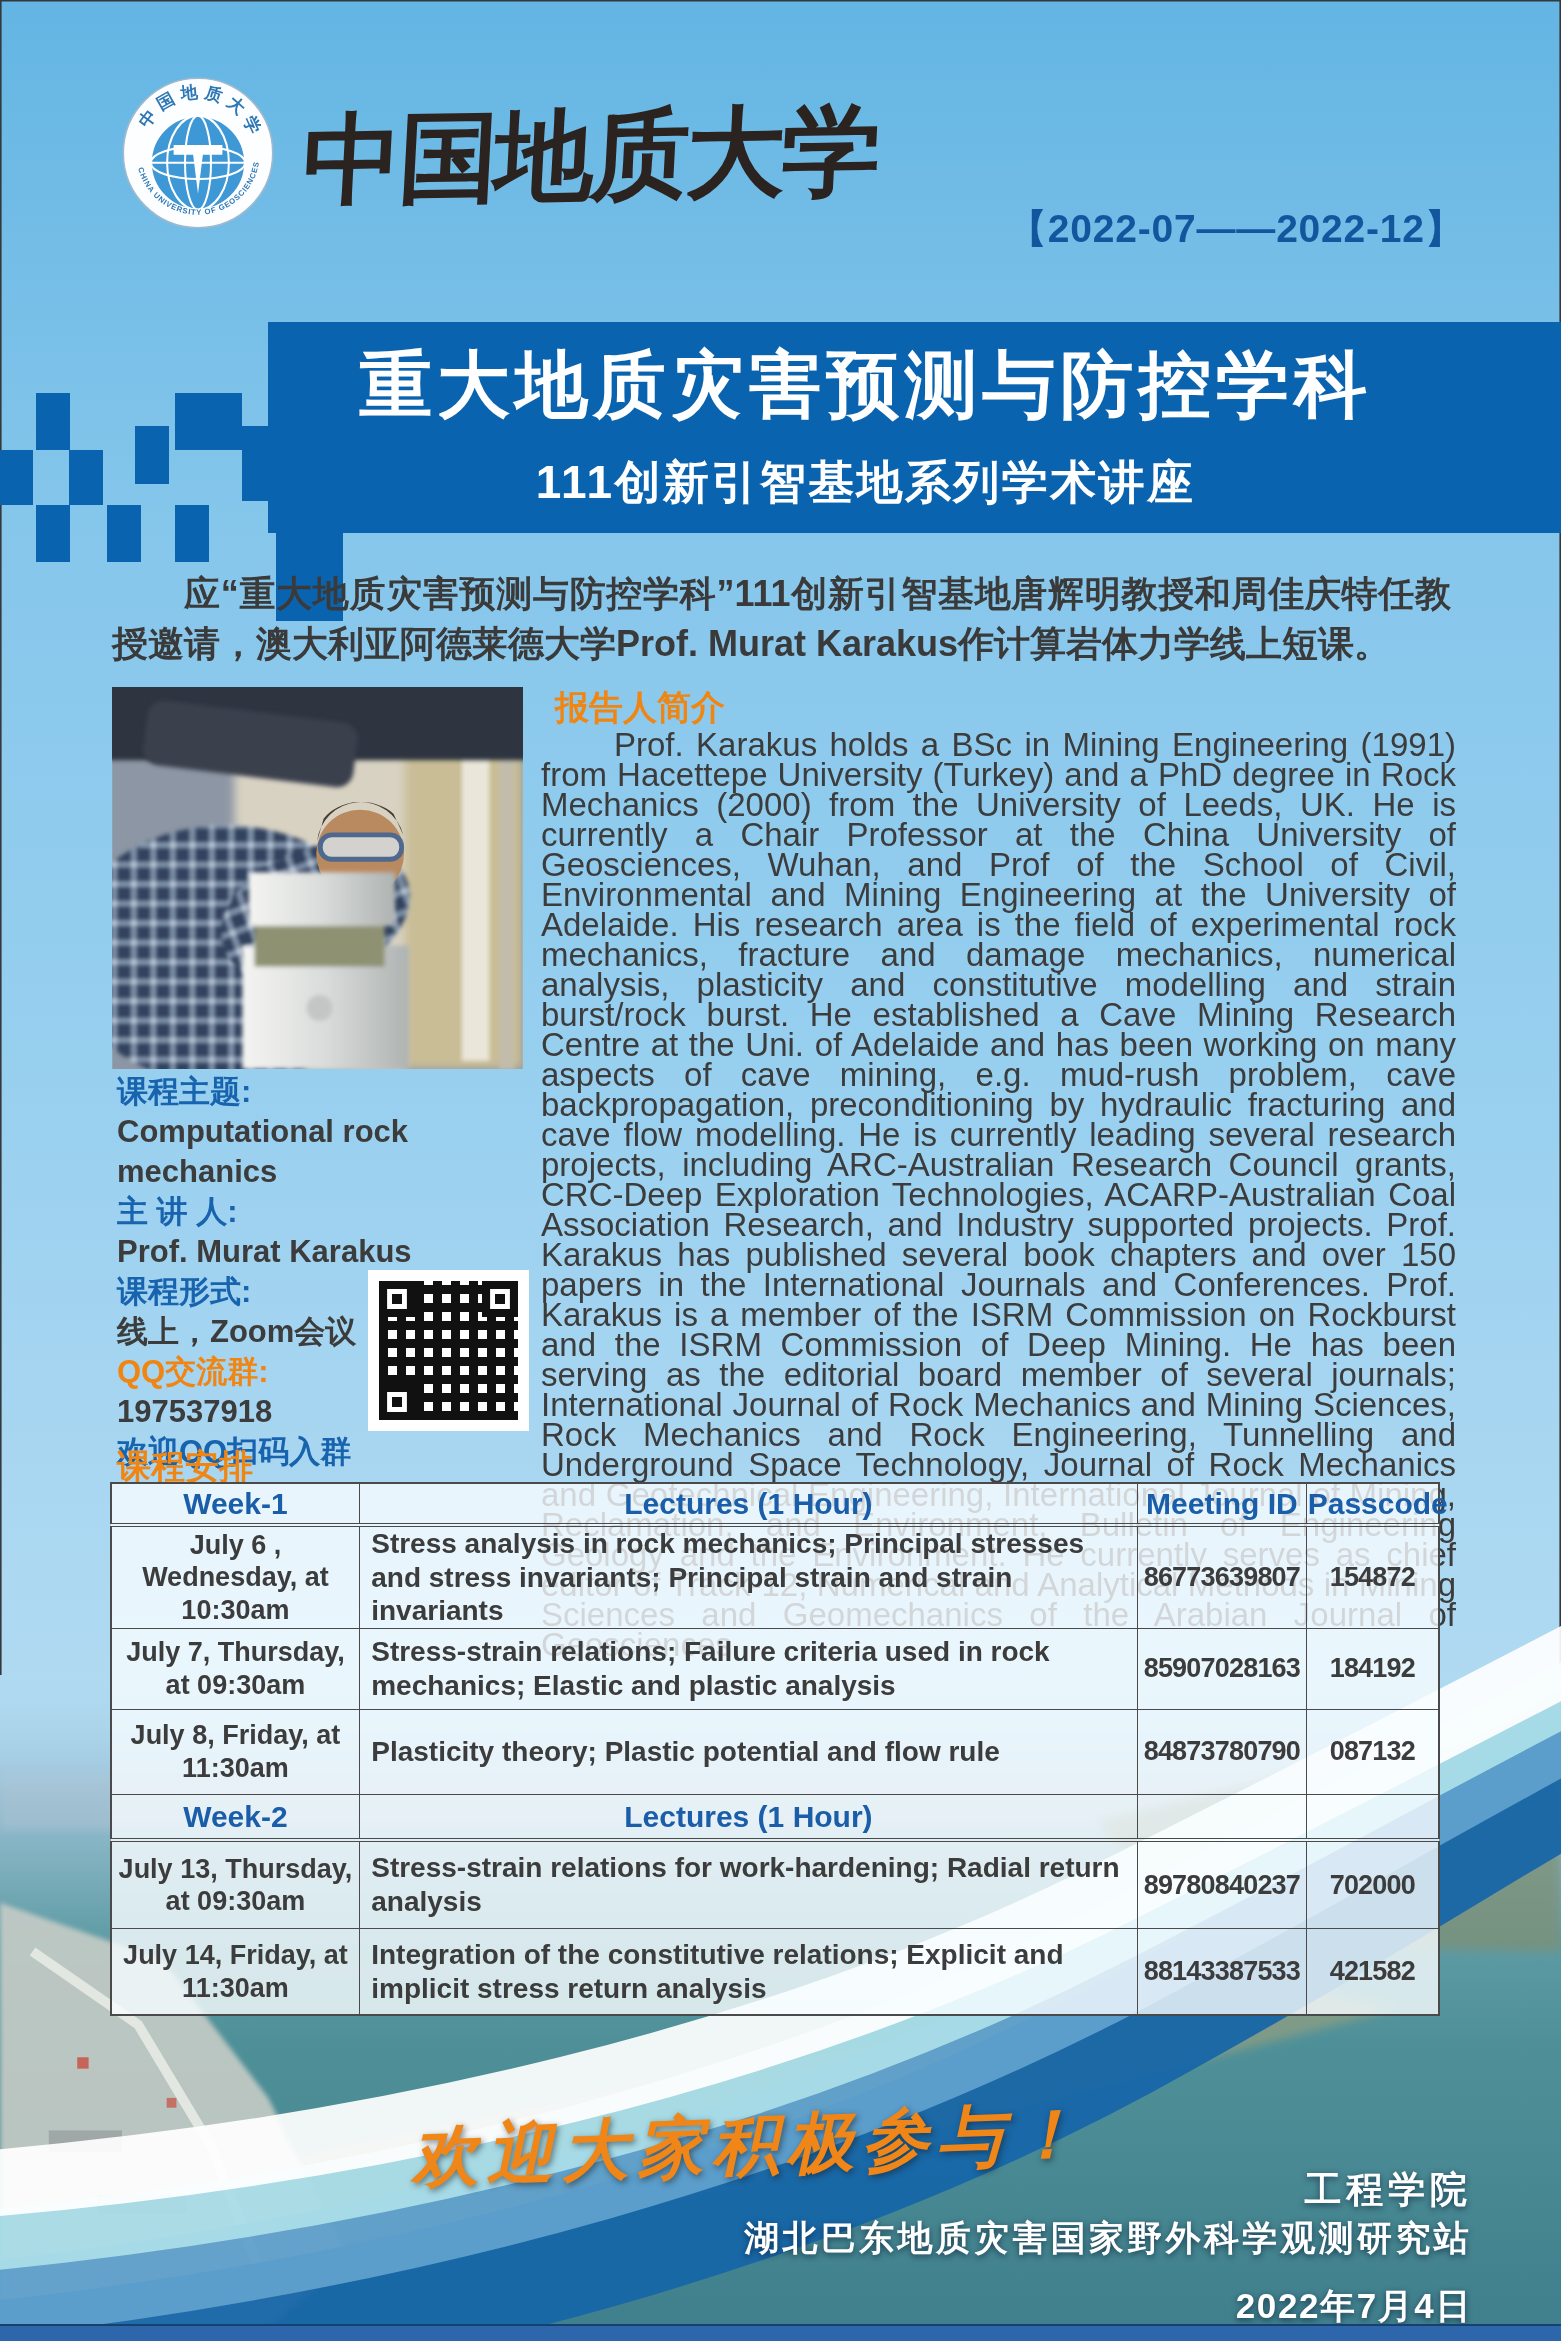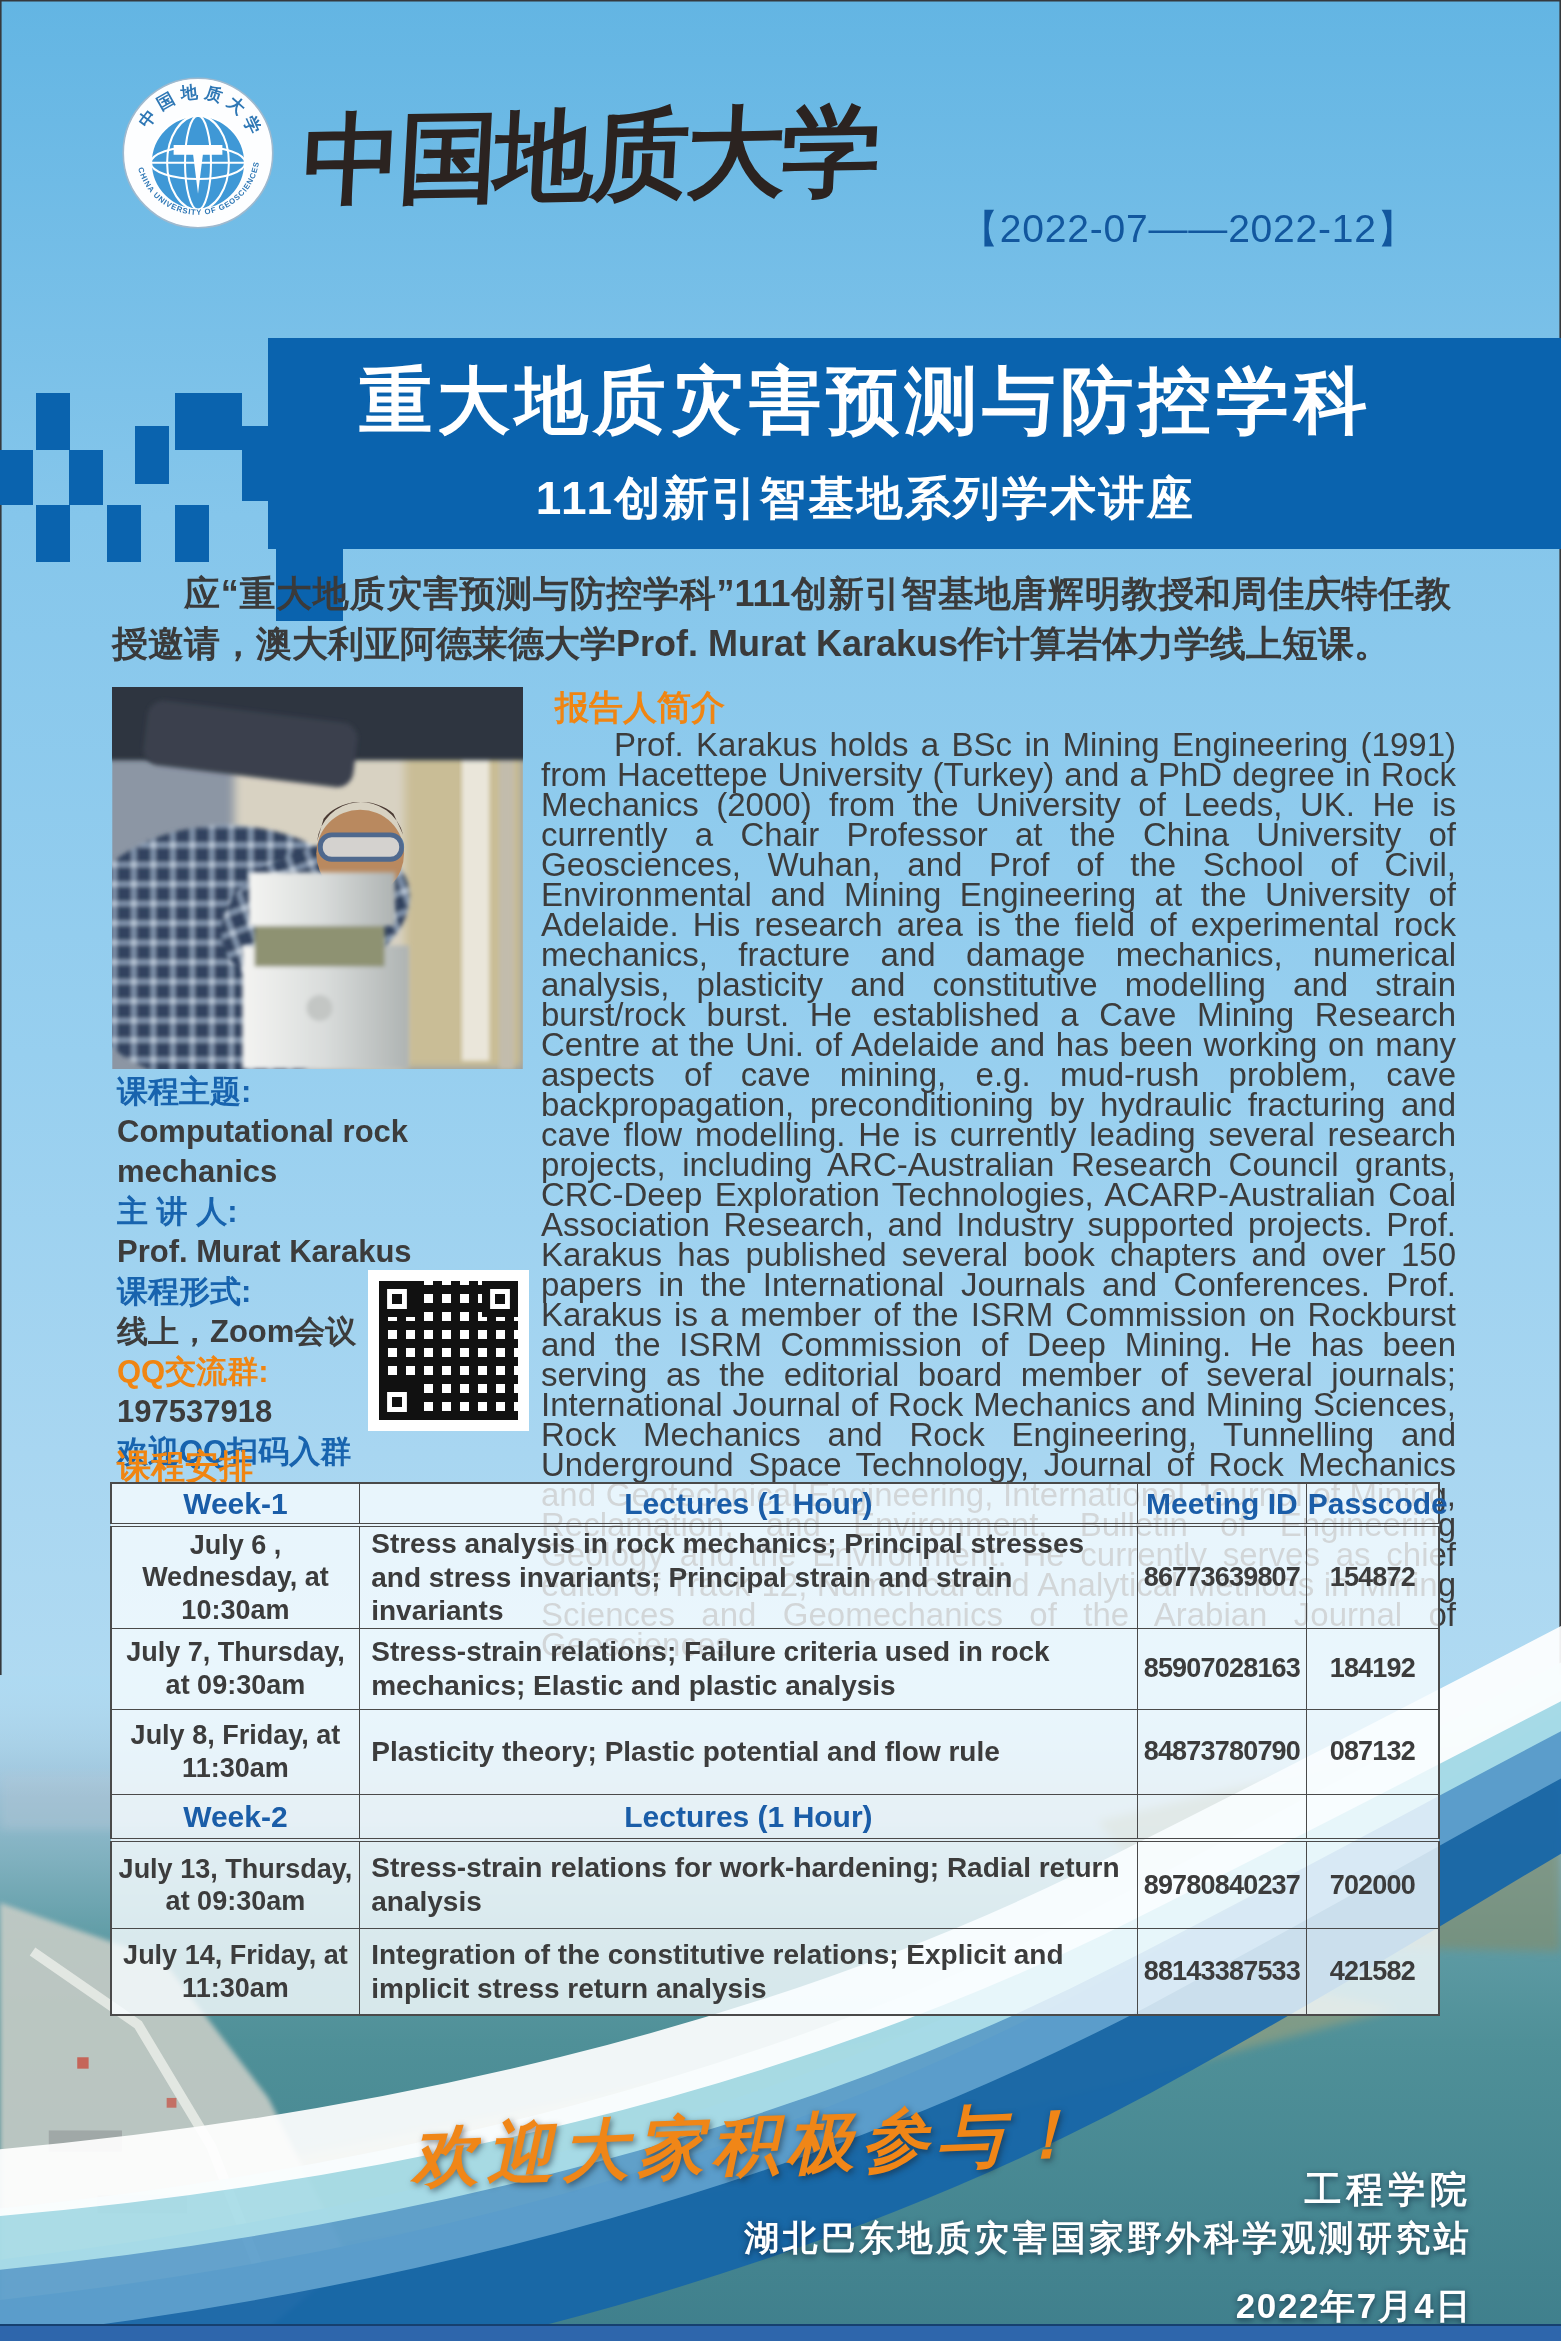--- a/index.html
+++ b/index.html
@@ -10,26 +10,26 @@
     box-shadow:inset 0 0 0 1.6px #35393d;
   }
   
   .emblem{position:absolute;left:120px;top:75px;width:156px;height:156px;}
   .calligraphy{
     position:absolute;left:303px;top:78px;width:520px;height:171px;
     font-family:"DejaVu Serif",serif;font-weight:bold;font-size:99px;line-height:155px;
     color:#2b2320;letter-spacing:-3.3px;transform:skewX(-4deg) rotate(-1deg);white-space:nowrap;
   }
   .date-range{
-    position:absolute;left:960px;top:202px;width:504px;height:49px;
-    color:#12579E;font-weight:normal;font-size:39px;letter-spacing:0.8px;white-space:nowrap;
+    position:absolute;left:1008px;top:202px;width:504px;height:49px;
+    color:#12579E;font-weight:bold;font-size:39px;letter-spacing:0.8px;white-space:nowrap;
   }
   
   .banner{
-    position:absolute;left:268px;top:338px;width:1293px;height:211px;
+    position:absolute;left:268px;top:322px;width:1293px;height:211px;
     background:#0A63AE;color:#ffffff;text-align:center;box-sizing:border-box;padding-right:98px;
   }
   .banner-title{font-weight:bold;font-size:73px;letter-spacing:4.9px;margin-top:14.6px;white-space:nowrap;}
   .banner-subtitle{font-weight:bold;font-size:46px;letter-spacing:2.4px;margin-top:16.3px;white-space:nowrap;}
   .mosaic i{position:absolute;background:#0A63AE;display:block;}
   .mosaic .s1{left:36px;top:393px;width:34px;height:57px;}
   .mosaic .s2{left:0;top:450px;width:33px;height:55px;}
   .mosaic .s3{left:69px;top:450px;width:34px;height:55px;}
   .mosaic .s4{left:135px;top:426px;width:34px;height:58px;}
   .mosaic .s5{left:175px;top:393px;width:67px;height:57px;}

